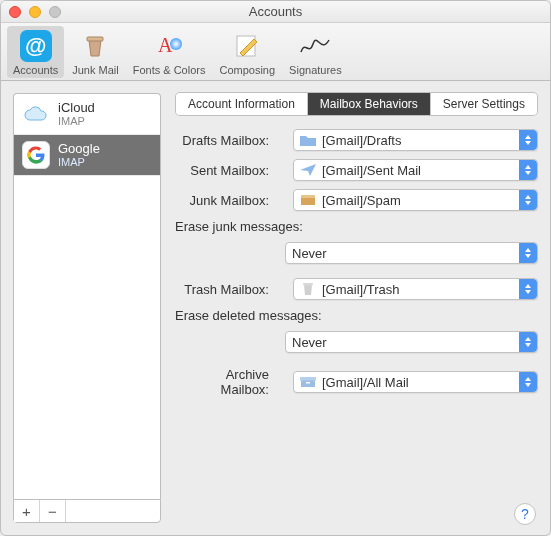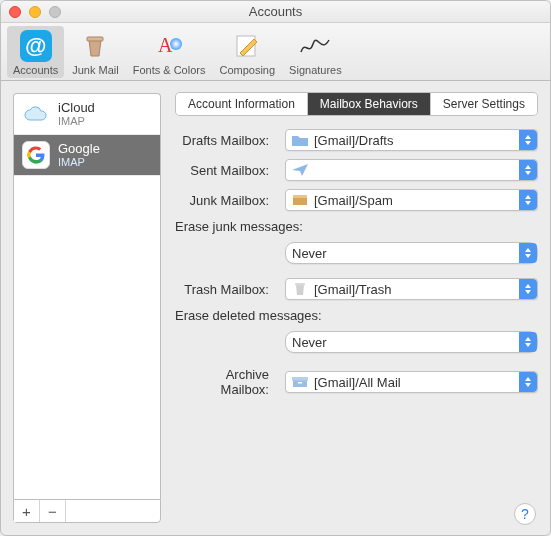--- a/index.html
+++ b/index.html
@@ -148,20 +148,21 @@
     height: 22px;
     background: #fff;
     border: 1px solid #c2c2c2;
     border-radius: 4px;
     display: flex;
     align-items: center;
     padding-left: 6px;
     position: relative;
     cursor: default;
     box-shadow: 0 1px 1px rgba(0,0,0,0.05);
+    margin-left: 8px;
   }
   .select .arrows {
     position: absolute; right: 0; top: 0; bottom: 0;
     width: 18px;
     background: #4d95f3;
     border-radius: 0 4px 4px 0;
     display: flex; flex-direction: column; align-items: center; justify-content: center;
   }
   .select .arrows::before, .select .arrows::after {
     content: "";
@@ -169,21 +170,21 @@
     border-left: 3px solid transparent;
     border-right: 3px solid transparent;
   }
   .select .arrows::before { border-bottom: 4px solid #fff; margin-bottom: 2px; }
   .select .arrows::after  { border-top: 4px solid #fff; }
   .mini-icon {
     width: 16px; height: 16px; margin-right: 6px;
     display: flex; align-items: center; justify-content: center;
   }
   .select-text { font-size: 13px; }
-  .indent .select { margin-left: 110px; border-radius: 9px; }
+  .indent .select { margin-left: 110px; }
   .spacer6 { height: 6px; }
   
   .help-btn {
     position: absolute;
     right: 14px; bottom: 10px;
     width: 22px; height: 22px;
     border-radius: 11px;
     background: #fff;
     border: 1px solid #c2c2c2;
     color: #2d7de0;
@@ -309,20 +310,21 @@
     </div>
 
     <div class="form-row">
       <div class="label">Sent Mailbox:</div>
       <div class="select">
         <span class="mini-icon">
             <svg width="16" height="12" viewBox="0 0 16 12">
               <path d="M0 6 L16 0 L10 12 L8 7 z" fill="#8fb8e8"></path>
             </svg>
           </span>
+        <span class="select-text">[Gmail]/Sent Mail</span>
         <span class="arrows"></span>
       </div>
     </div>
 
     <div class="form-row">
       <div class="label">Junk Mailbox:</div>
       <div class="select">
         <span class="mini-icon">
             <svg width="16" height="12" viewBox="0 0 16 12">
               <rect x="1" y="3" width="14" height="8" fill="#d7a45a"></rect>

